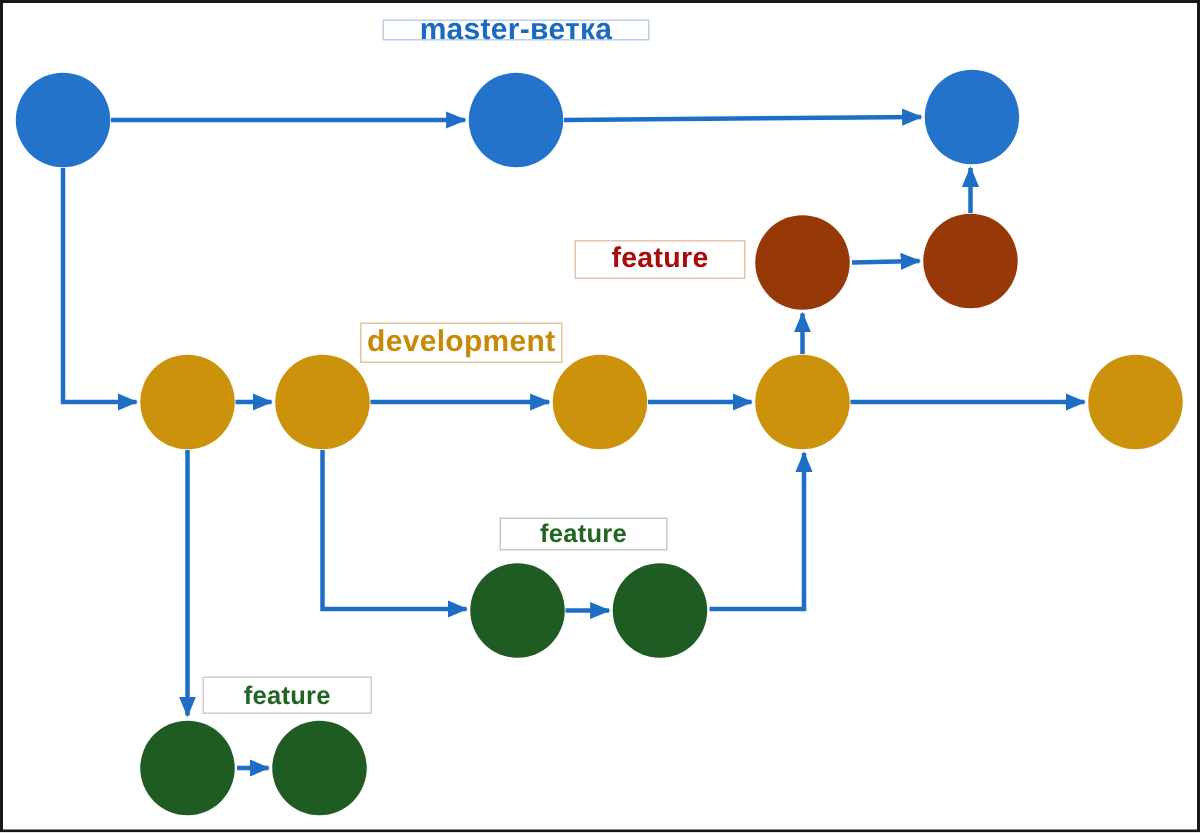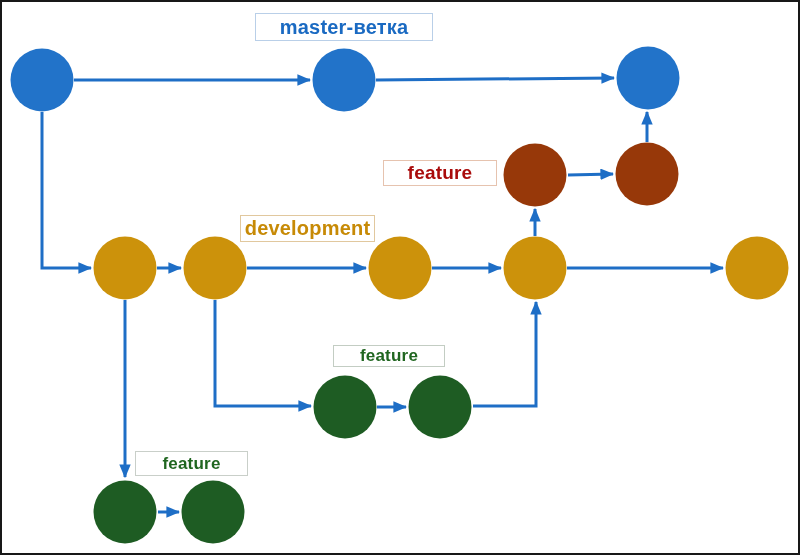--- a/index.html
+++ b/index.html
@@ -87,20 +87,20 @@
         <circle cx="400" cy="268" r="31.5" fill="#cc920b"></circle>
         <circle cx="535" cy="268" r="31.5" fill="#cc920b"></circle>
         <circle cx="757" cy="268" r="31.5" fill="#cc920b"></circle>
         <circle cx="345" cy="407" r="31.5" fill="#1e5c23"></circle>
         <circle cx="440" cy="407" r="31.5" fill="#1e5c23"></circle>
         <circle cx="125" cy="512" r="31.5" fill="#1e5c23"></circle>
         <circle cx="213" cy="512" r="31.5" fill="#1e5c23"></circle>
       </g>
   </svg>
   <div id="labels-layer">
-      <div class="branch-label" style="left: 255px; top: 13px; width: 178px; height: 28px; font-size: 20px; color: rgb(26, 106, 194); border-color: rgb(185, 207, 232);">master-ветка</div>
+      <div class="branch-label" style="left: 255px; top: 13px; width: 178px; height: 14px; font-size: 20px; color: rgb(26, 106, 194); border-color: rgb(185, 207, 232);">master-ветка</div>
       <div class="branch-label" style="left: 383px; top: 160px; width: 114px; height: 26px; font-size: 19px; color: rgb(169, 11, 11); border-color: rgb(230, 195, 175);">feature</div>
       <div class="branch-label" style="left: 240px; top: 215px; width: 135px; height: 27px; font-size: 20px; color: rgb(199, 138, 6); border-color: rgb(225, 200, 158);">development</div>
       <div class="branch-label" style="left: 333px; top: 345px; width: 112px; height: 22px; font-size: 17px; color: rgb(32, 102, 32); border-color: rgb(195, 205, 195);">feature</div>
       <div class="branch-label" style="left: 135px; top: 451px; width: 113px; height: 25px; font-size: 17px; color: rgb(32, 102, 32); border-color: rgb(201, 207, 201);">feature</div>
     </div>
   <div class="frame-border"></div>
 </div>
 
 </body></html>

